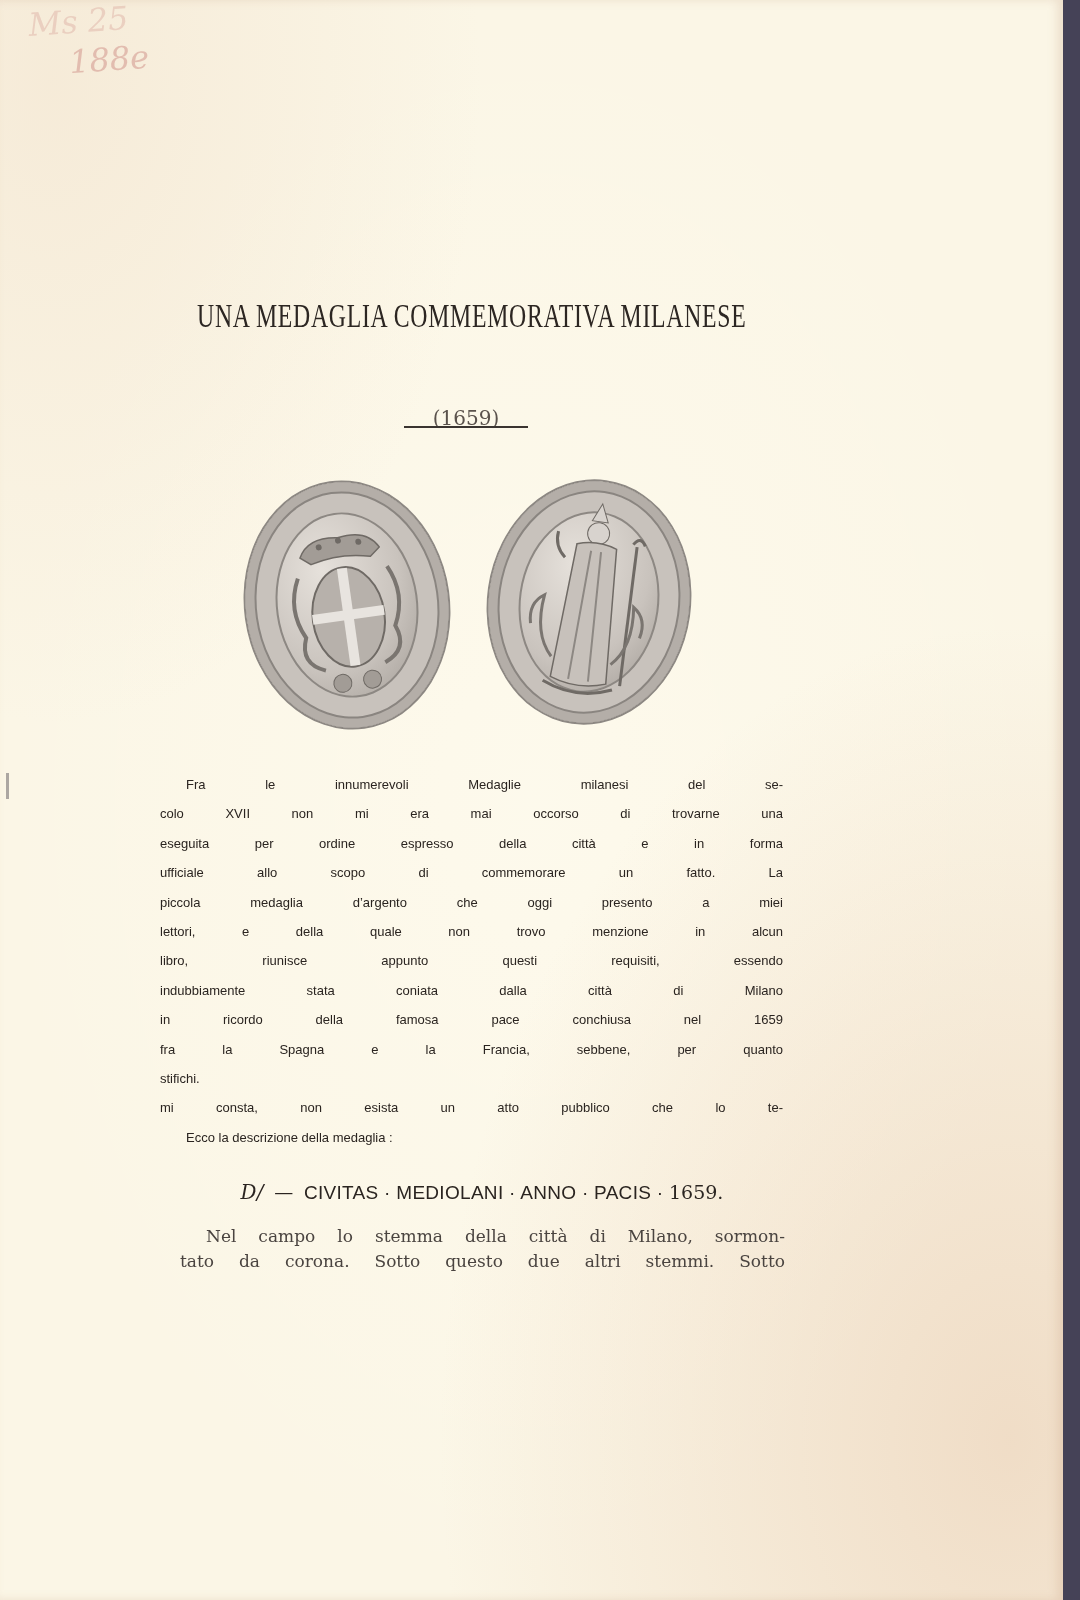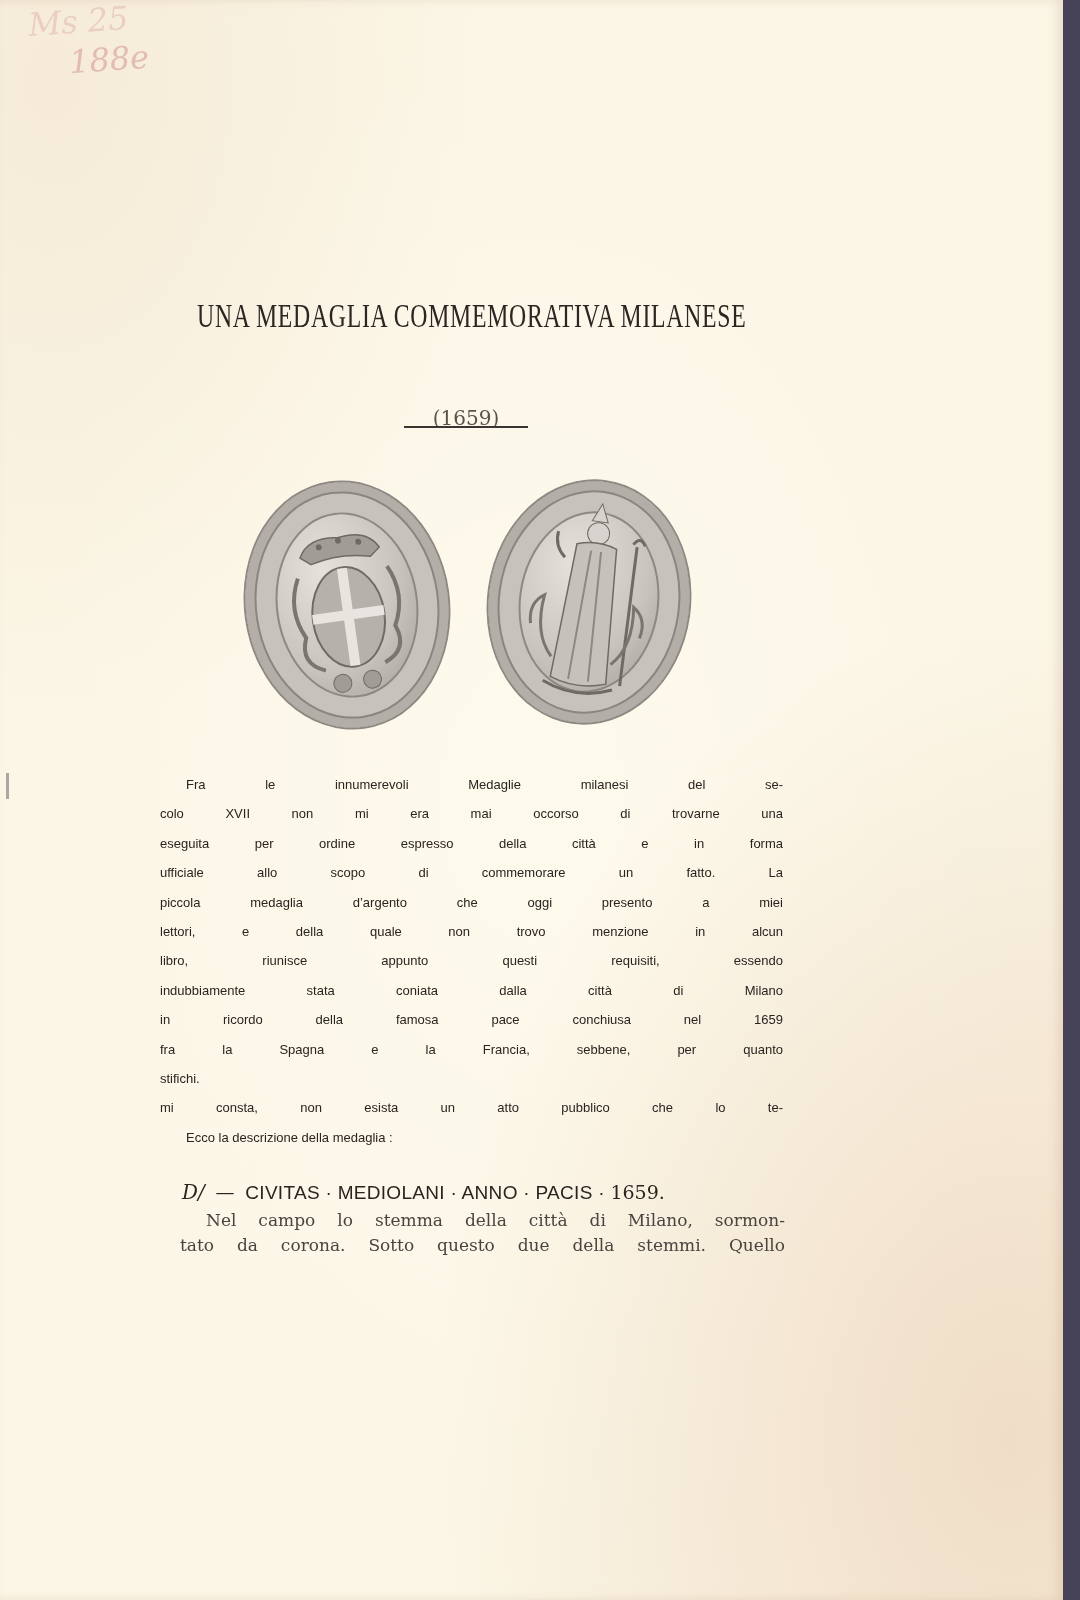--- a/index.html
+++ b/index.html
@@ -133,20 +133,21 @@
     .body-text .line.last { text-align-last: left; }
     .body-text .indent { padding-left: 26px; }
     .desc-head {
       position: absolute;
       left: 182px;
       top: 1180px;
       width: 600px;
       font-size: 19px;
       color: #2a2420;
       white-space: nowrap;
+      text-align: center;
     }
     .desc-head .sym {
       font-family: "DejaVu Serif", serif;
       font-style: italic;
       font-size: 20px;
     }
     .desc-head .dash {
       font-family: "DejaVu Serif", serif;
       margin: 0 6px;
     }
@@ -166,21 +167,21 @@
       font-size: 17px;
       line-height: 25px;
       color: #4a4440;
     }
     .desc-body .line {
       display: block;
       white-space: nowrap;
       text-align: justify;
       text-align-last: justify;
     }
-    .desc-body .line.first { padding-left: 26px; }
+    .desc-body .line.first { padding-left: 26px; margin-top: 16px; }
   </style>
 </head>
 <body>
 
 <div class="page">
 
   <div class="handwriting">
     <span class="line1">Ms 25</span>
     <span class="line2">188e</span>
   </div>
@@ -241,18 +242,18 @@
   </div>
 
   <div class="desc-head">
     <span class="sym">D/</span>
     <span class="dash">—</span>
     <span class="legend">CIVITAS · MEDIOLANI · ANNO · PACIS · </span><span class="legend-year">1659.</span>
   </div>
 
   <div class="desc-body">
     <span class="line first">Nel campo lo stemma della città di Milano, sormon-</span>
-    <span class="line">tato da corona. Sotto questo due della stemmi. Quello</span>
+    <span class="line">tato da corona. Sotto questo due altri stemmi. Sotto</span>
   </div>
 
 </div>
 
 <div class="right-edge"></div>
 
 </body></html>

